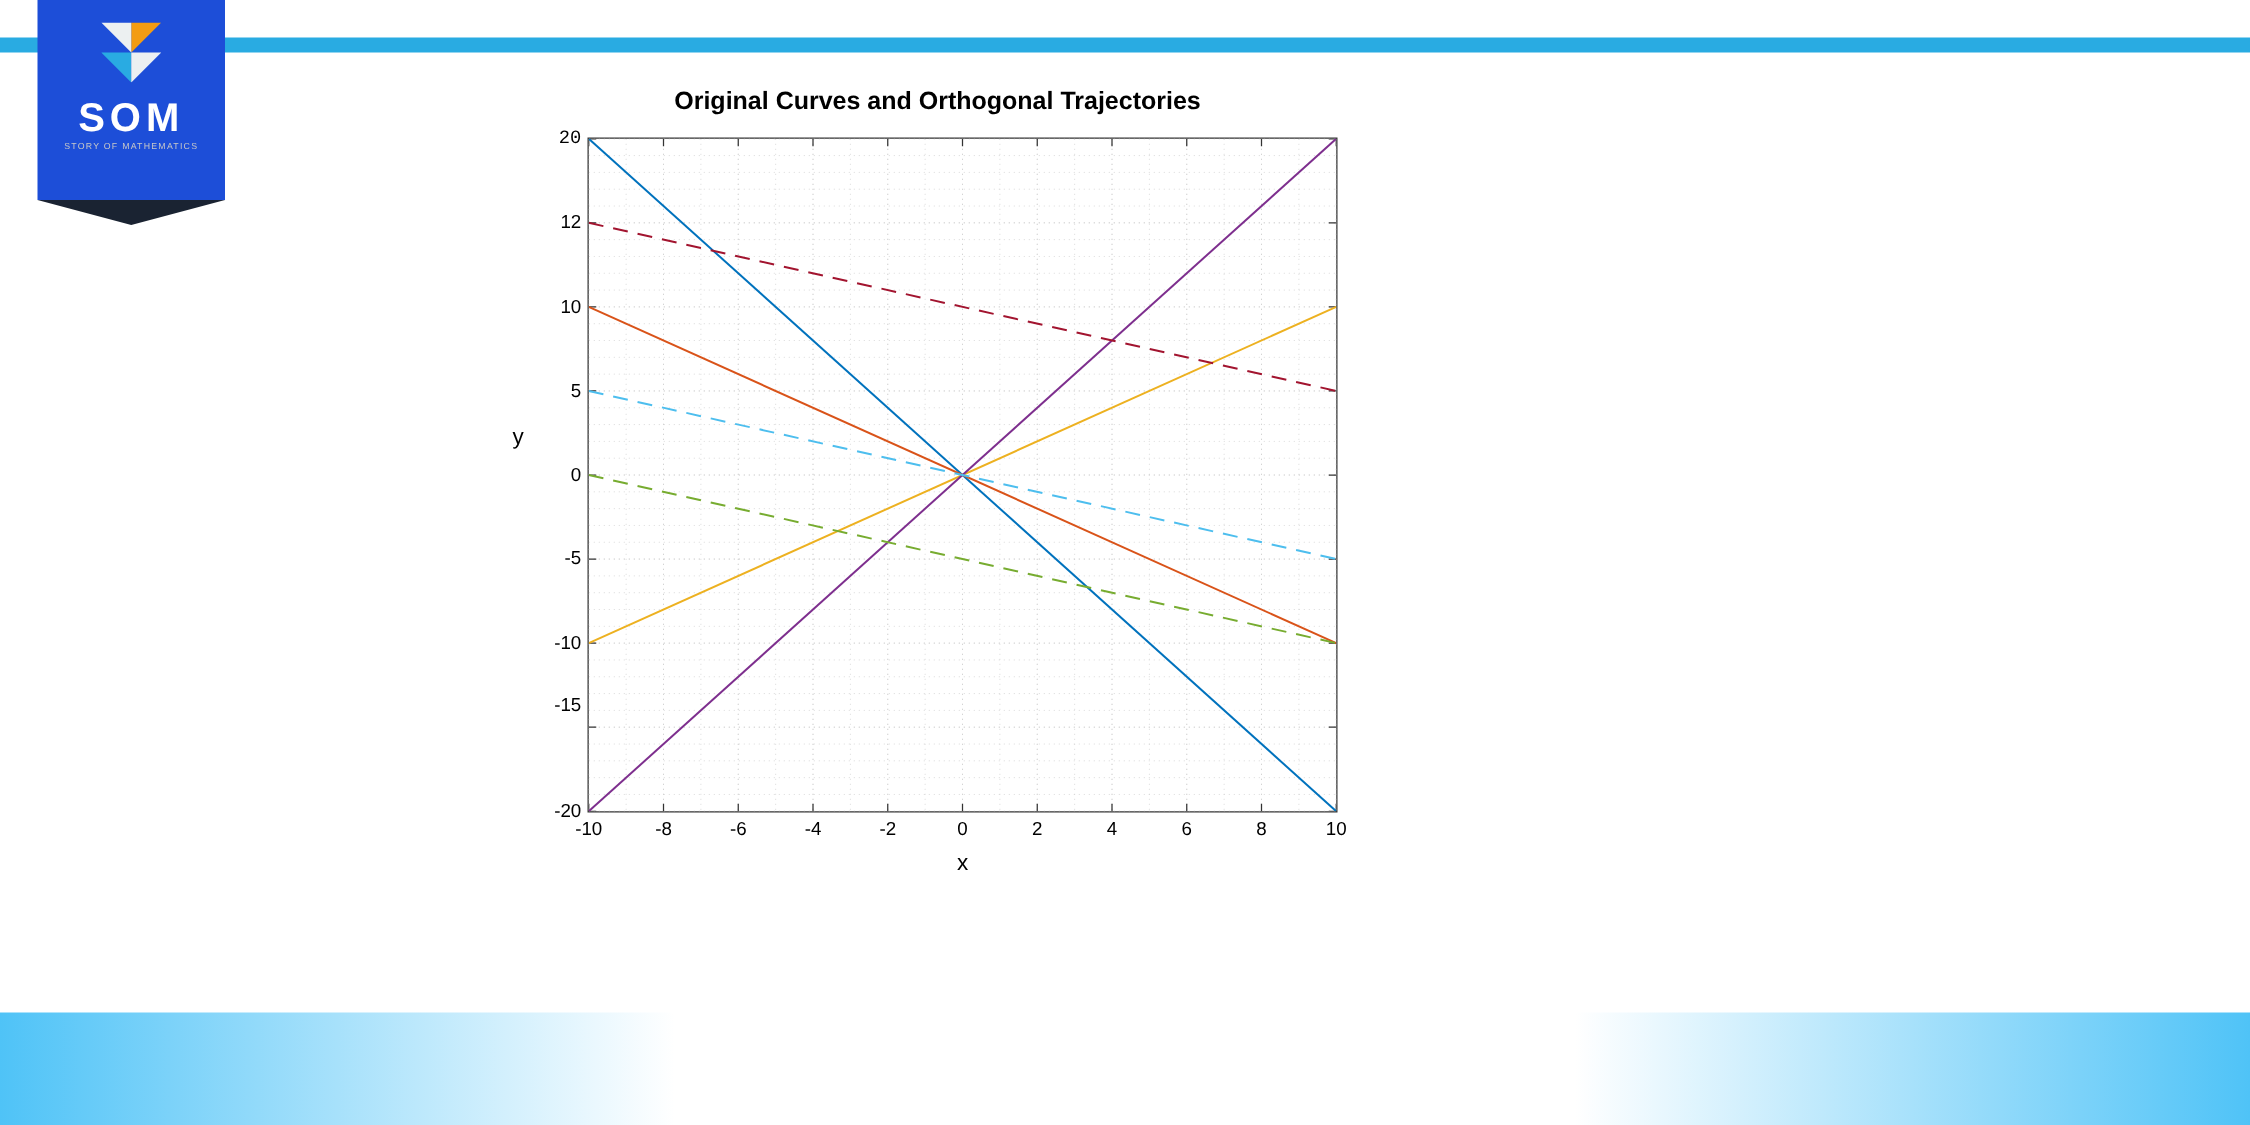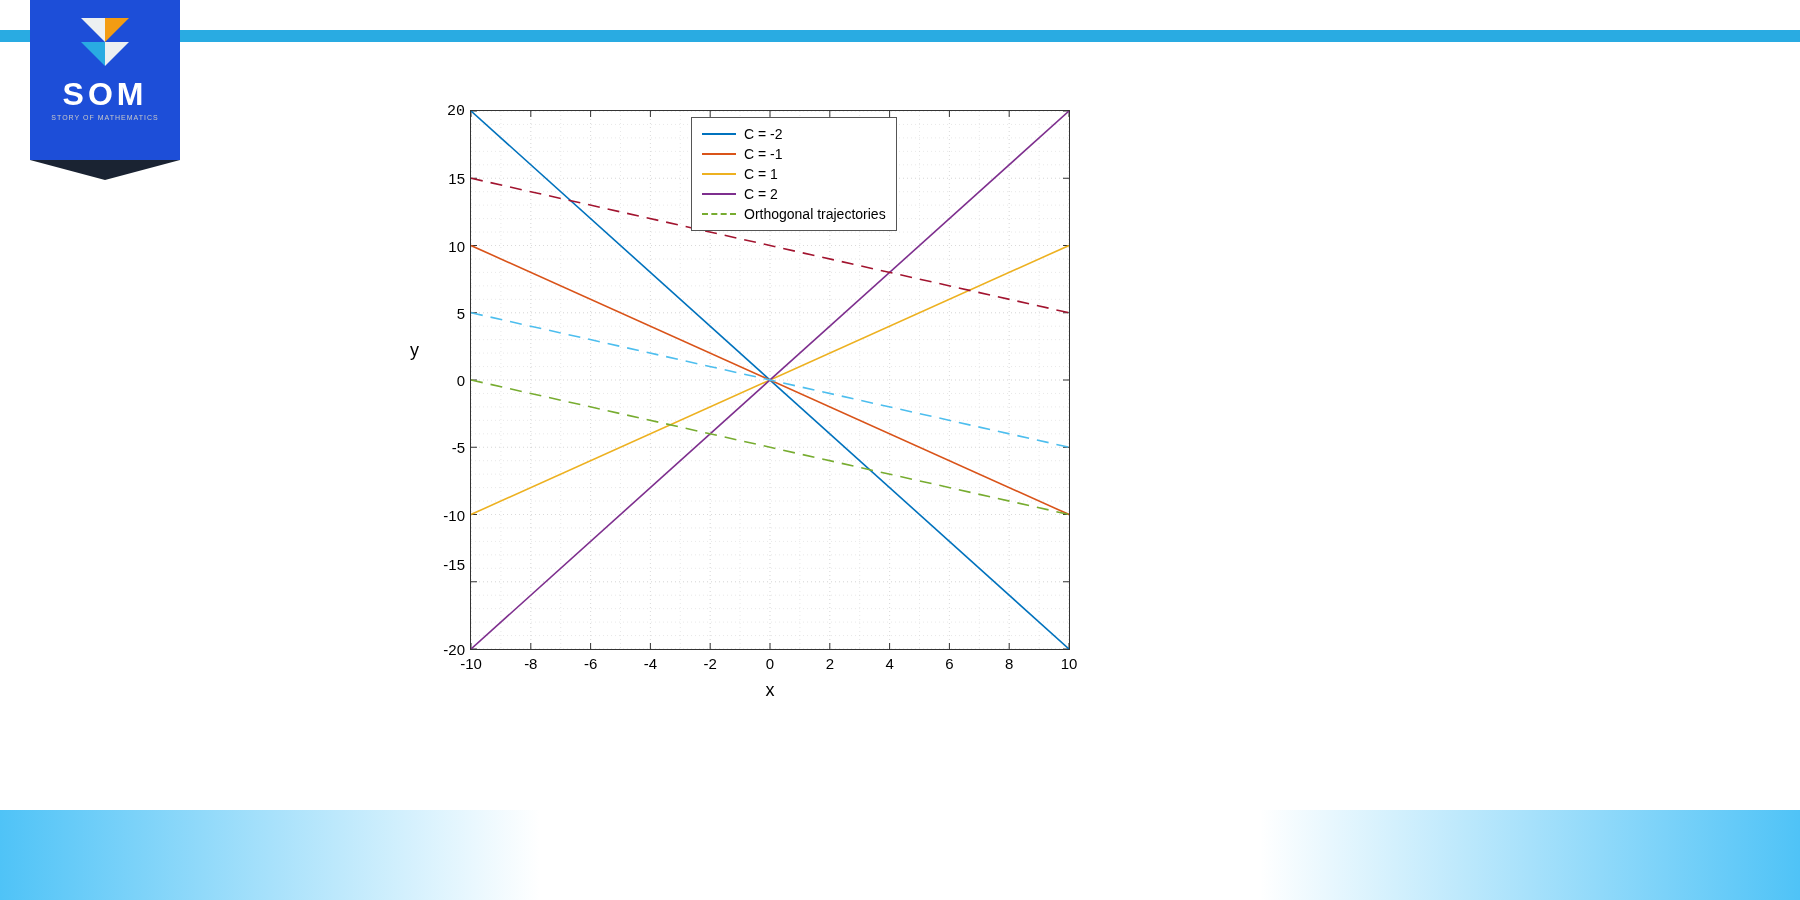--- a/index.html
+++ b/index.html
@@ -39,20 +39,21 @@
     </svg>
   </div>
   <div class="logo-title">SOM</div>
   <div class="logo-sub">STORY OF MATHEMATICS</div>
 </div>
 
 <div class="diag"></div>
 <div class="bottom-fade"></div>
 
 <div class="chart-wrap">
+  <div class="chart-title">Original Curves and Orthogonal Trajectories</div>
   <div class="ylabel">y</div>
   <div class="xlabel">x</div>
   <div class="plot" id="plot">
     <svg id="plot-svg" width="598" height="538">
         <line x1="0" y1="0" x2="0" y2="538" stroke="#d0d0d0" stroke-width="0.5" stroke-dasharray="1 3"></line>
         <line x1="29.900000000000002" y1="0" x2="29.900000000000002" y2="538" stroke="#d0d0d0" stroke-width="0.5" stroke-dasharray="1 3"></line>
         <line x1="59.800000000000004" y1="0" x2="59.800000000000004" y2="538" stroke="#d0d0d0" stroke-width="0.5" stroke-dasharray="1 3"></line>
         <line x1="89.7" y1="0" x2="89.7" y2="538" stroke="#d0d0d0" stroke-width="0.5" stroke-dasharray="1 3"></line>
         <line x1="119.60000000000001" y1="0" x2="119.60000000000001" y2="538" stroke="#d0d0d0" stroke-width="0.5" stroke-dasharray="1 3"></line>
         <line x1="149.5" y1="0" x2="149.5" y2="538" stroke="#d0d0d0" stroke-width="0.5" stroke-dasharray="1 3"></line>
@@ -173,50 +174,28 @@
         <line x1="0" y1="0" x2="6" y2="0" stroke="#333" stroke-width="1"></line>
         <line x1="598" y1="0" x2="592" y2="0" stroke="#333" stroke-width="1"></line>
         <line x1="0" y1="0" x2="598" y2="538" stroke="#0072BD" stroke-width="1.6"></line>
         <line x1="0" y1="134.5" x2="598" y2="403.5" stroke="#D95319" stroke-width="1.6"></line>
         <line x1="0" y1="403.5" x2="598" y2="134.5" stroke="#EDB120" stroke-width="1.6"></line>
         <line x1="0" y1="538" x2="598" y2="0" stroke="#7E2F8E" stroke-width="1.6"></line>
         <line x1="0" y1="67.25" x2="598" y2="201.75" stroke="#A2142F" stroke-width="1.6" stroke-dasharray="12 8"></line>
         <line x1="0" y1="201.75" x2="598" y2="336.25" stroke="#4DBEEE" stroke-width="1.6" stroke-dasharray="12 8"></line>
         <line x1="0" y1="269" x2="598" y2="403.5" stroke="#77AC30" stroke-width="1.6" stroke-dasharray="12 8"></line>
       </svg>
-    <div class="legend" id="legend">
-        <div class="legend-row">
-          <div class="legend-swatch" style="border-top-color: rgb(0, 114, 189); border-top-style: solid;"></div>
-          <span>C = -2</span>
-        </div>
-        <div class="legend-row">
-          <div class="legend-swatch" style="border-top-color: rgb(217, 83, 25); border-top-style: solid;"></div>
-          <span>C = -1</span>
-        </div>
-        <div class="legend-row">
-          <div class="legend-swatch" style="border-top-color: rgb(237, 177, 32); border-top-style: solid;"></div>
-          <span>C = 1</span>
-        </div>
-        <div class="legend-row">
-          <div class="legend-swatch" style="border-top-color: rgb(126, 47, 142); border-top-style: solid;"></div>
-          <span>C = 2</span>
-        </div>
-        <div class="legend-row">
-          <div class="legend-swatch" style="border-top-color: rgb(119, 172, 48); border-top-style: dashed;"></div>
-          <span>Orthogonal trajectories</span>
-        </div>
-      </div>
   <div class="tick-y" style="top: 538px;">-20</div>
       <div class="tick-y" style="top: 453px;">-15</div>
       <div class="tick-y" style="top: 403.5px;">-10</div>
       <div class="tick-y" style="top: 336.25px;">-5</div>
       <div class="tick-y" style="top: 269px;">0</div>
       <div class="tick-y" style="top: 201.75px;">5</div>
       <div class="tick-y" style="top: 134.5px;">10</div>
-      <div class="tick-y" style="top: 67.25px;">15</div>
+      <div class="tick-y" style="top: 67.25px;">12</div>
       <div class="tick-y" style="top: 0px; font-family: Liberation Mono, monospace;">20</div>
       <div class="tick-x" style="left: 0px;">-10</div>
       <div class="tick-x" style="left: 59.8px;">-8</div>
       <div class="tick-x" style="left: 119.6px;">-6</div>
       <div class="tick-x" style="left: 179.4px;">-4</div>
       <div class="tick-x" style="left: 239.2px;">-2</div>
       <div class="tick-x" style="left: 299px;">0</div>
       <div class="tick-x" style="left: 358.8px;">2</div>
       <div class="tick-x" style="left: 418.6px;">4</div>
       <div class="tick-x" style="left: 478.4px;">6</div>

